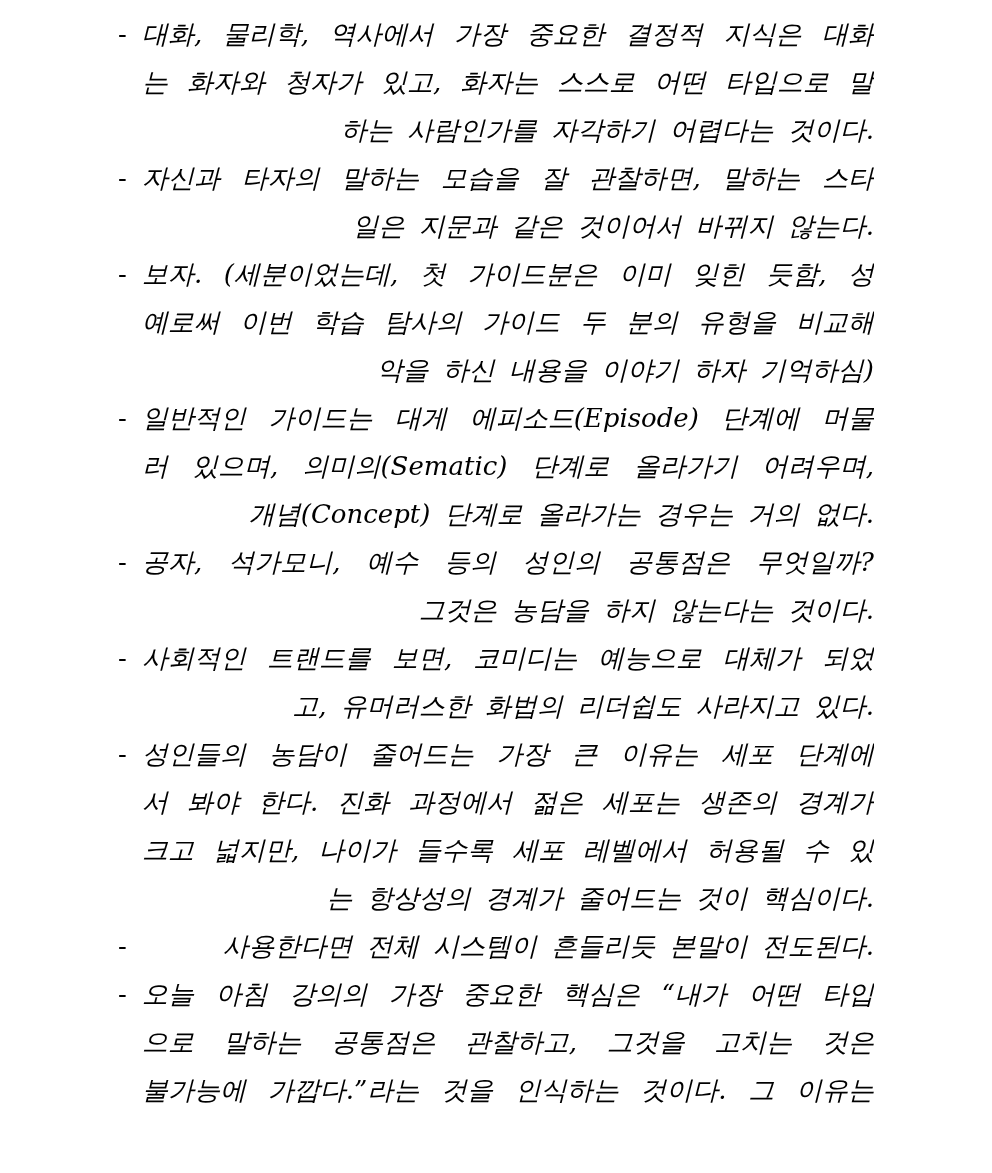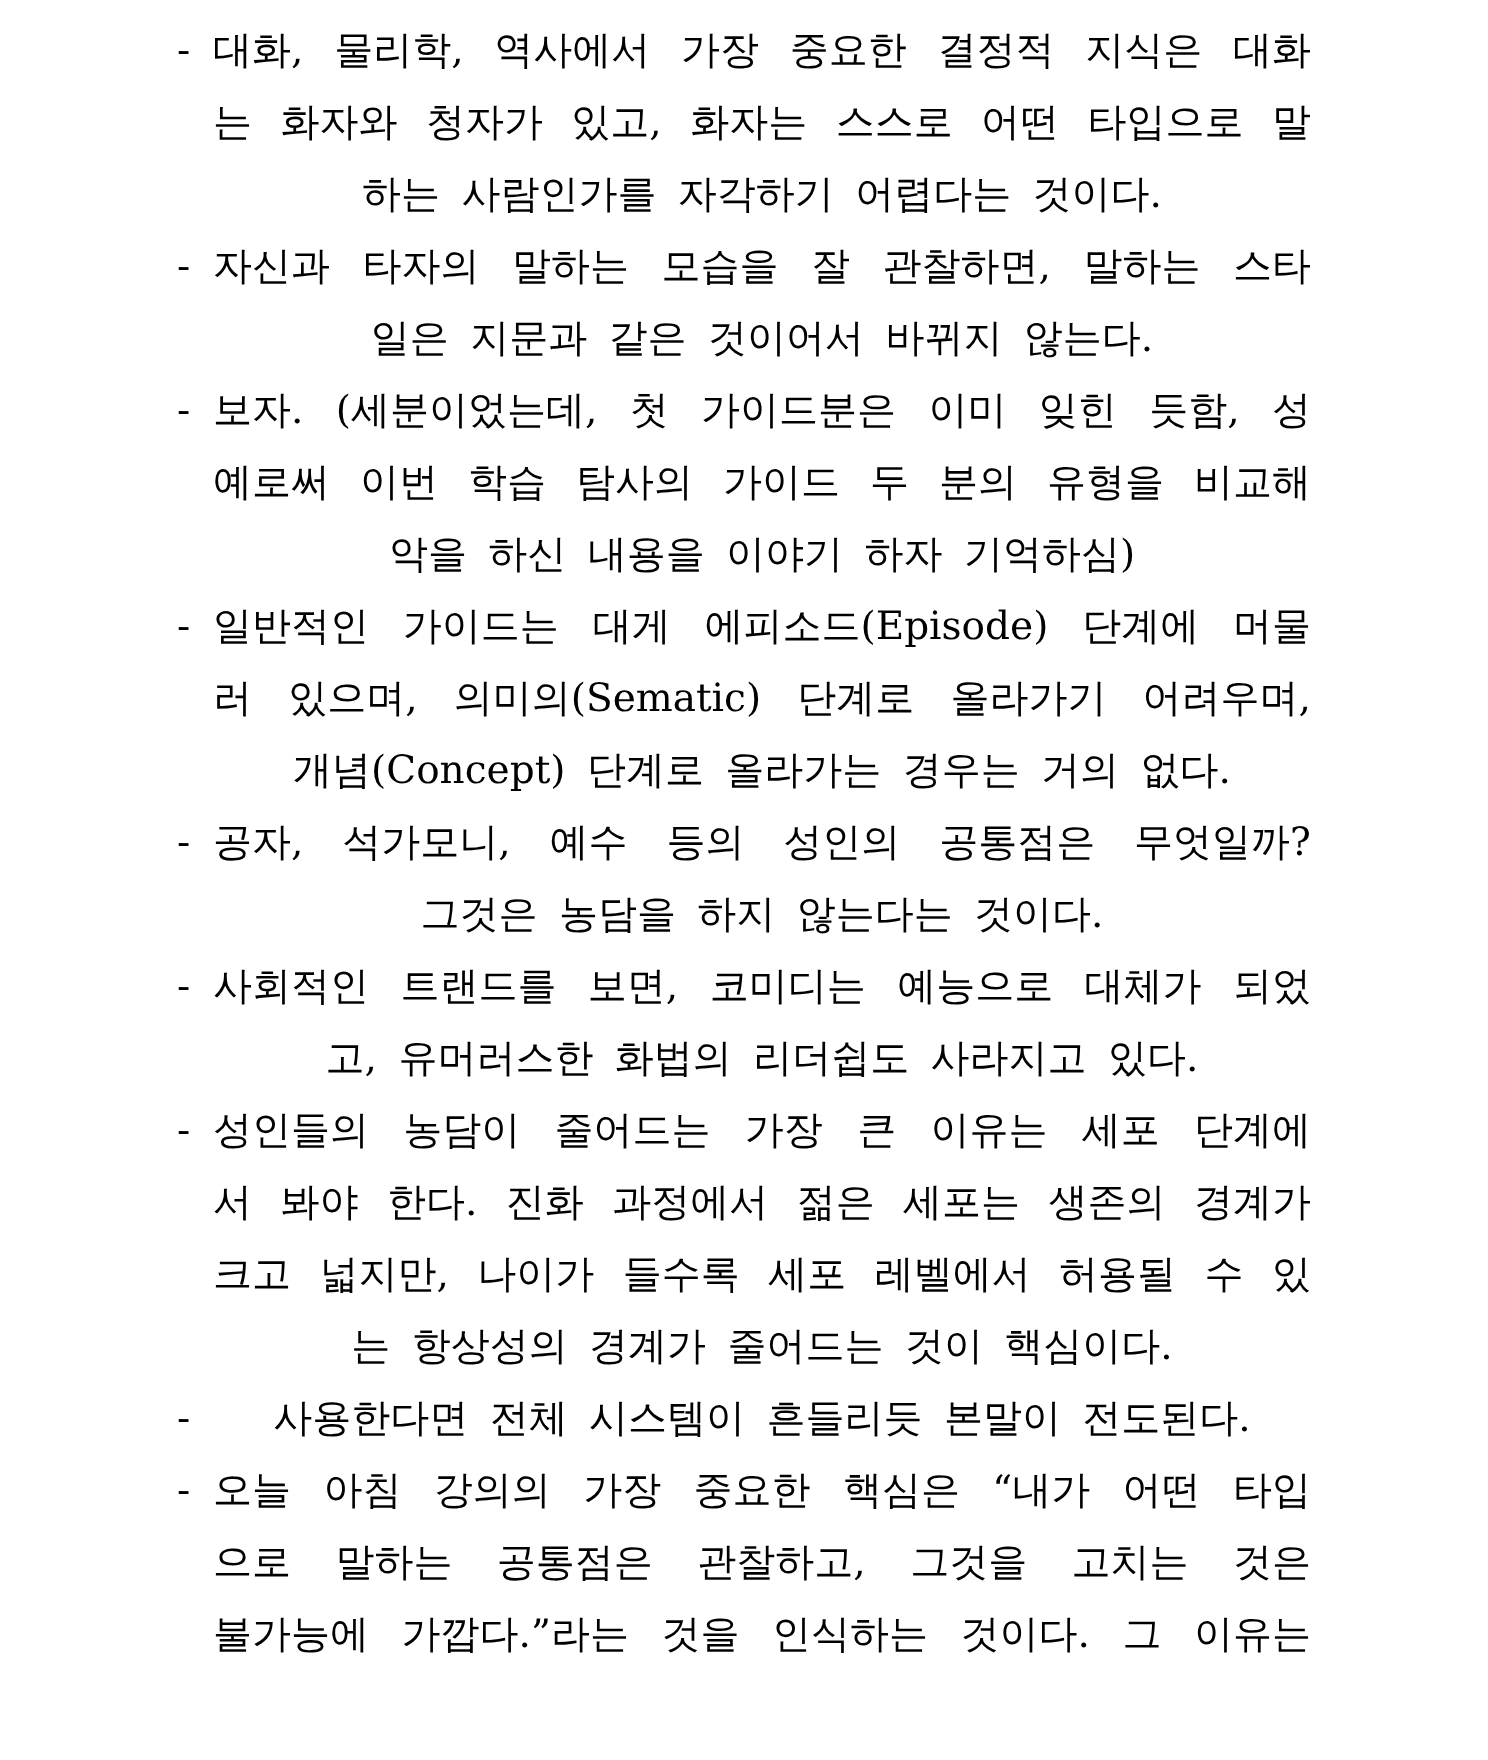--- a/index.html
+++ b/index.html
@@ -25,35 +25,36 @@
   .marker {
     flex: 0 0 24px;
     width: 24px;
     font-size: 26px;
     line-height: 48px;
     text-align: left;
     color: #000000;
   }
   .lines {
     width: 732px;
+    font-style: italic;
   }
   .line {
     font-size: 26px;
     line-height: 48px;
     height: 48px;
     letter-spacing: 0px;
     color: #000000;
     overflow: hidden;
   }
   .line.justify {
     text-align: justify;
     text-align-last: justify;
   }
   .line.plain {
-    text-align: center;
+    text-align: right;
     word-spacing: 6px;
   }
 </style>
 </head>
 <body>
 
 <div class="page">
   <div class="doc" id="doc">
       <div class="bullet">
         <div class="marker">-</div>

